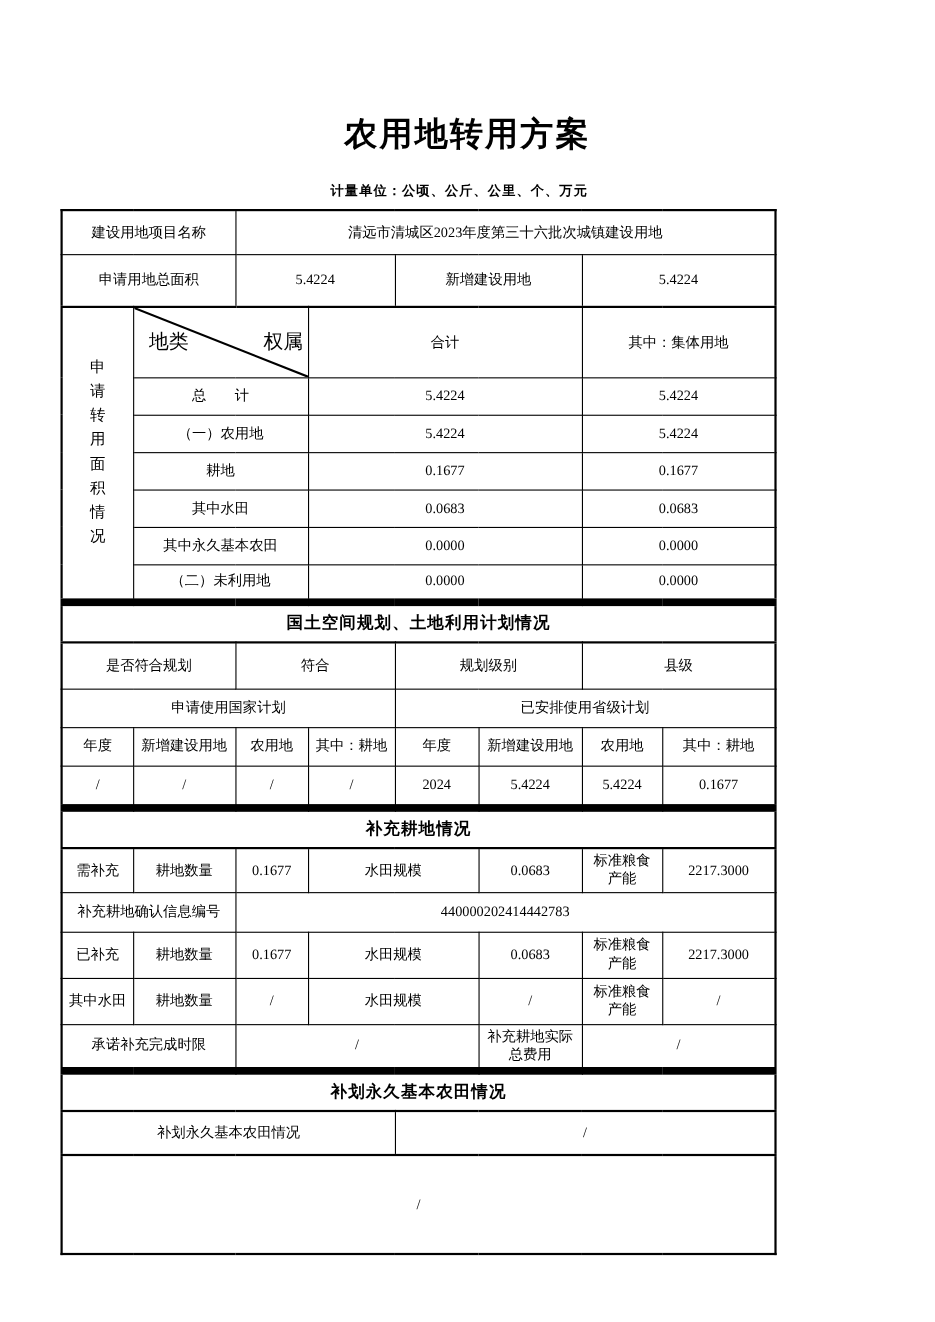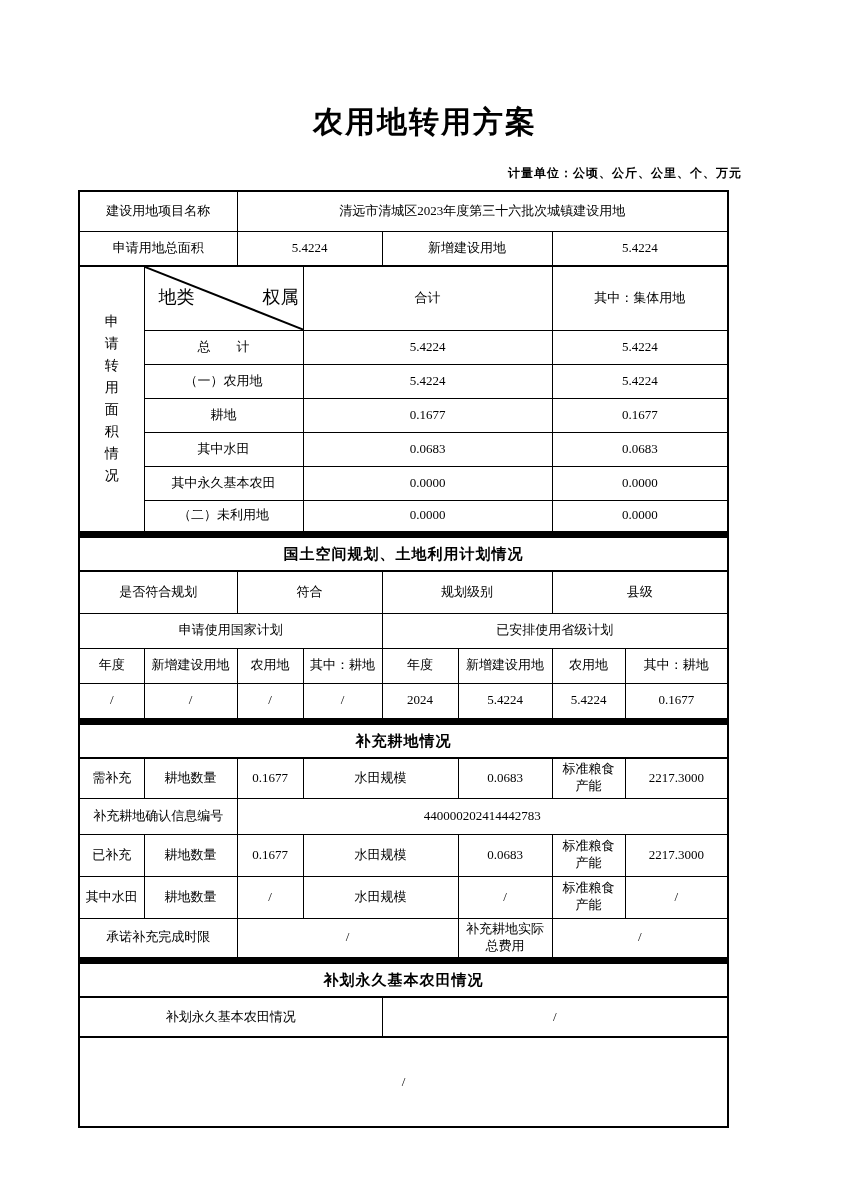--- a/index.html
+++ b/index.html
@@ -7,33 +7,33 @@
   .page {
     width:850px; height:1202px; background:#ffffff; position:relative;
     font-family:"Liberation Serif","DejaVu Serif",serif; color:#000;
     padding-top:102px; overflow:hidden;
   }
   .title {
     text-align:center; font-family:"Liberation Sans","DejaVu Sans",sans-serif;
     font-weight:bold; font-size:30px; letter-spacing:2px; color:#000;
   }
   .unit-note {
-    margin:22px 0 8px 93px; width:649px; text-align:right;
+    margin:22px 0 8px 93px; width:649px; text-align:center;
     font-family:"Liberation Sans","DejaVu Sans",sans-serif;
     font-weight:bold; font-size:12px; letter-spacing:1px;
   }
   table.form {
-    margin-left:78px; width:649px; table-layout:fixed;
+    margin-left:55px; width:649px; table-layout:fixed;
     border-collapse:collapse; border:2px solid #000;
   }
   table.form td {
     border:1px solid #000; text-align:center; vertical-align:middle;
     font-size:13px; line-height:1.3; overflow:hidden; padding:1px 2px;
   }
-  tr.h40 { height:40px; } tr.h43 { height:35px; } tr.h64 { height:64px; }
+  tr.h40 { height:40px; } tr.h43 { height:48px; } tr.h64 { height:64px; }
   tr.h34 { height:34px; } tr.h37 { height:37px; } tr.h42 { height:42px; }
   tr.h35 { height:35px; } tr.h38 { height:38px; } tr.h36 { height:36px; }
   tr.h90 { height:90px; }
   td.left  { text-align:left; padding-left:10px; }
   td.left2 { text-align:left; padding-left:15px; }
   td.left3 { text-align:left; padding-left:24px; }
   tr.sec-hdr td {
     font-family:"Liberation Sans","DejaVu Sans",sans-serif;
     font-weight:bold; font-size:15px; letter-spacing:1px;
     border-top:7px solid #000000; border-bottom:2px solid #000;

